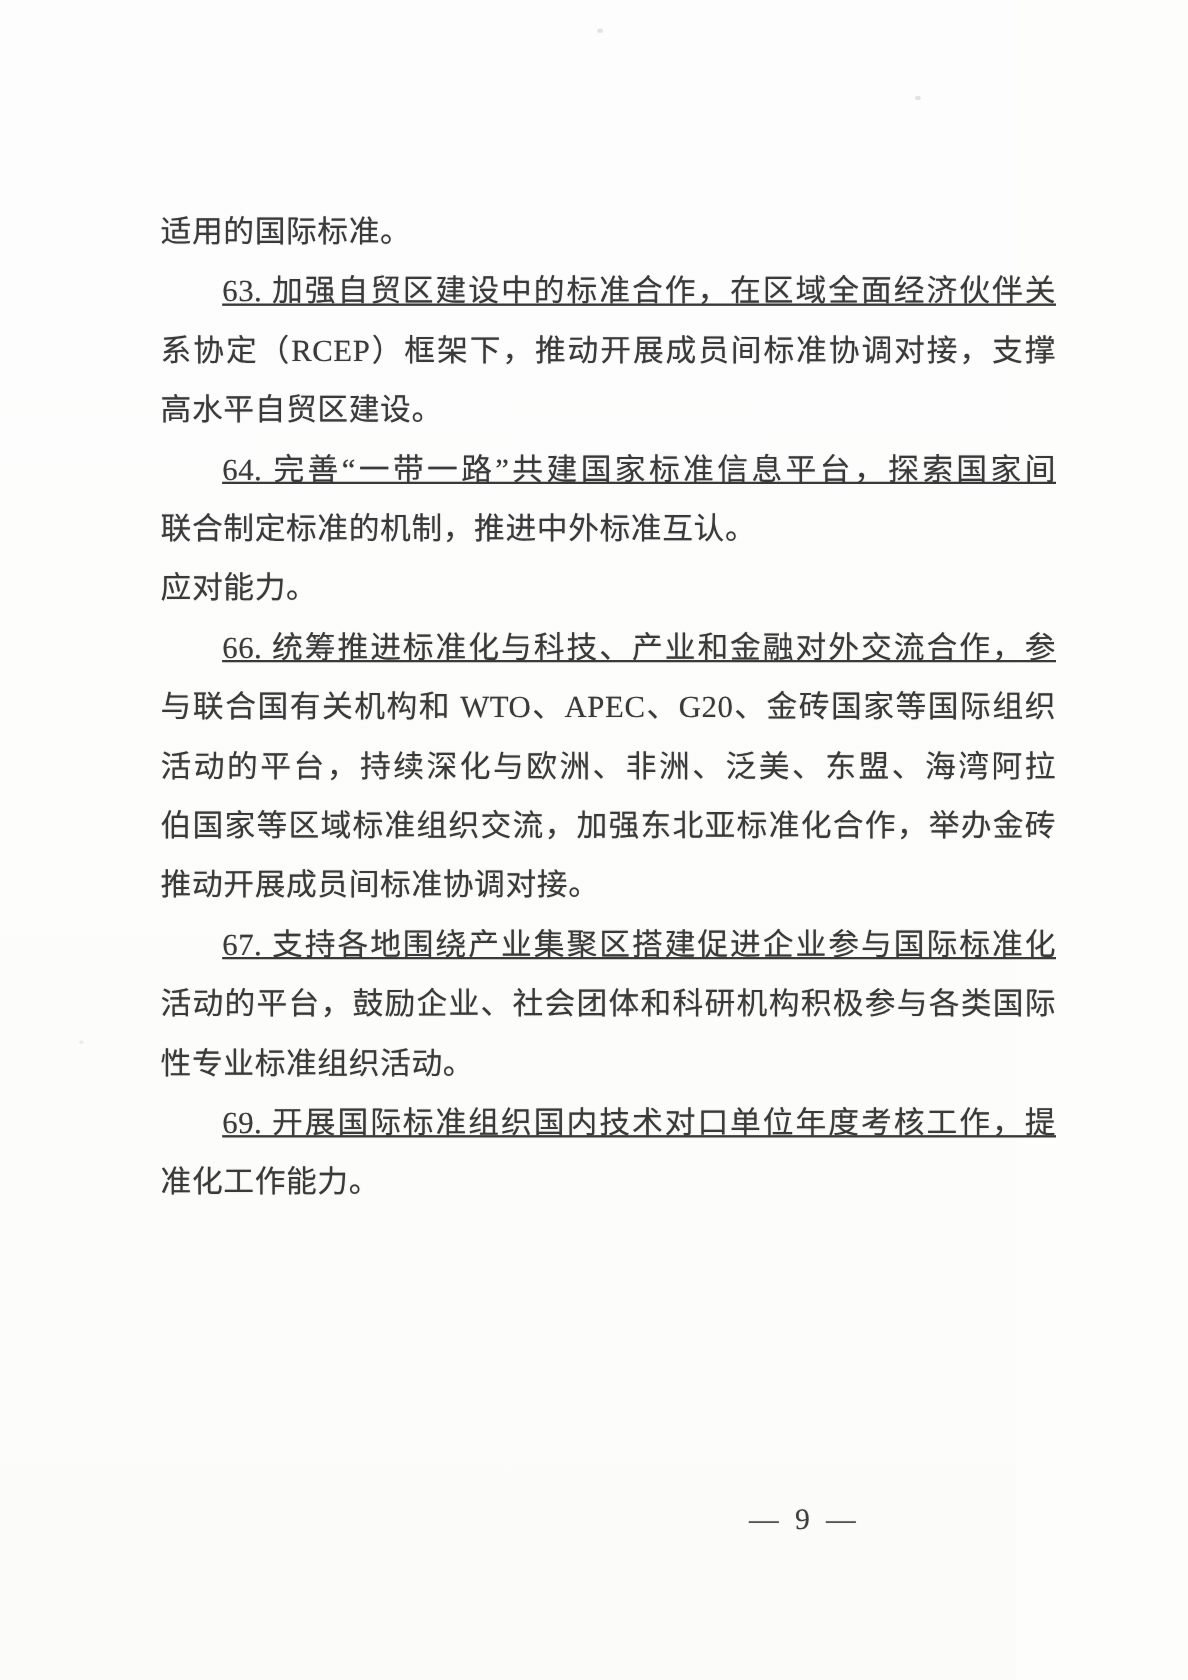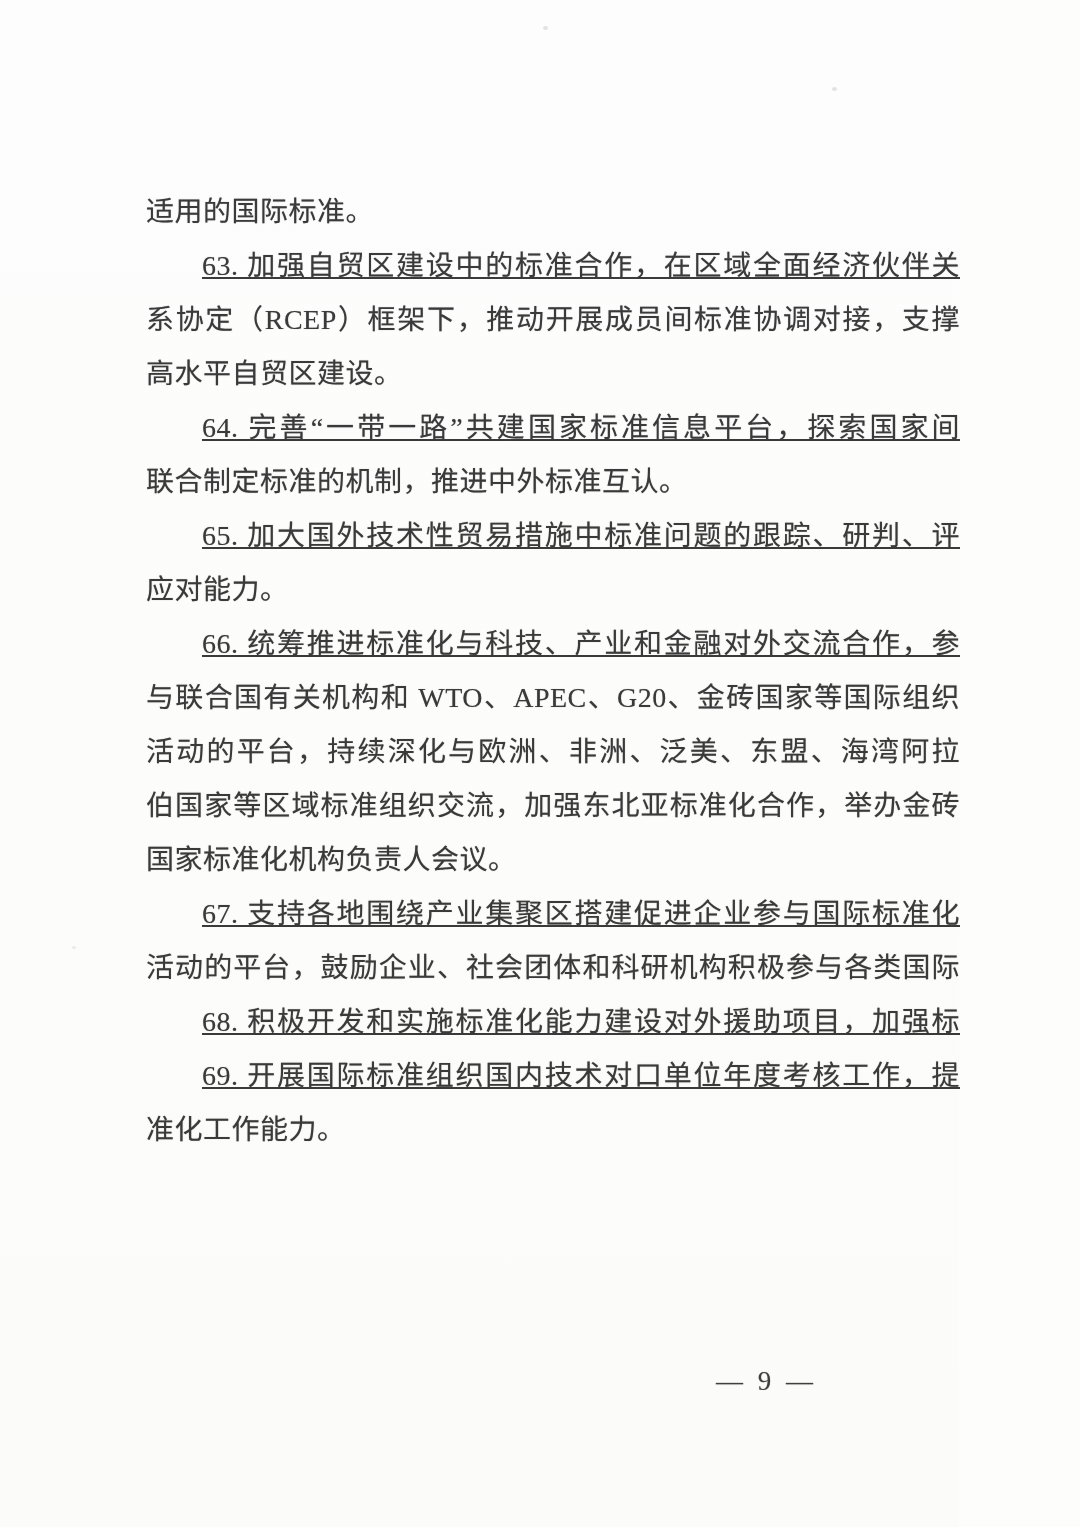--- a/index.html
+++ b/index.html
@@ -10,21 +10,20 @@
   body{
     width:1080px;height:1527px;
     background:var(--paper);
     overflow:hidden;
     font-family:"Liberation Serif","DejaVu Serif",serif;
   }
   .paper{
     position:relative;
     width:924px;height:1527px;
     background:linear-gradient(180deg,#fdfdfd 0%,#fcfcfb 60%,#fbfbfa 100%);
-    padding-left:35px;
   }
   .content{
     position:absolute;
     left:146px;top:185px;
     width:814px;
     color:var(--ink);
     font-size:28px;
     letter-spacing:0.5px;
     text-shadow:0 0 1px rgba(58,58,58,0.45);
   }
@@ -68,28 +67,27 @@
   <div class="speck s2"></div>
   <div class="speck s3"></div>
 
   <div class="content" id="doc-body">
       <div class="line">适用的国际标准。</div>
       <div class="line indent j">63. 加强自贸区建设中的标准合作，在区域全面经济伙伴关</div>
       <div class="line j">系协定（RCEP）框架下，推动开展成员间标准协调对接，支撑</div>
       <div class="line">高水平自贸区建设。</div>
       <div class="line indent j">64. 完善“一带一路”共建国家标准信息平台，探索国家间</div>
       <div class="line">联合制定标准的机制，推进中外标准互认。</div>
-      <div class="line indent j">65. 加大国外技术性贸易措施中标准问题的跟踪、研判、评</div>
       <div class="line">应对能力。</div>
       <div class="line indent j">66. 统筹推进标准化与科技、产业和金融对外交流合作，参</div>
       <div class="line j">与联合国有关机构和 WTO、APEC、G20、金砖国家等国际组织</div>
       <div class="line j">活动的平台，持续深化与欧洲、非洲、泛美、东盟、海湾阿拉</div>
       <div class="line j">伯国家等区域标准组织交流，加强东北亚标准化合作，举办金砖</div>
-      <div class="line">国家标准化机构负责人会议。</div>
+      <div class="line">推动开展成员间标准协调对接。</div>
       <div class="line indent j">67. 支持各地围绕产业集聚区搭建促进企业参与国际标准化</div>
       <div class="line j">活动的平台，鼓励企业、社会团体和科研机构积极参与各类国际</div>
-      <div class="line indent j">68. 积极开发和实施标准化能力建设对外援助项目，加强标</div>
+      <div class="line">性专业标准组织活动。</div>
       <div class="line indent j">69. 开展国际标准组织国内技术对口单位年度考核工作，提</div>
       <div class="line">准化工作能力。</div>
     </div>
 
   <div class="pagenum">— 9 —</div>
 </div>
 
 </body></html>

